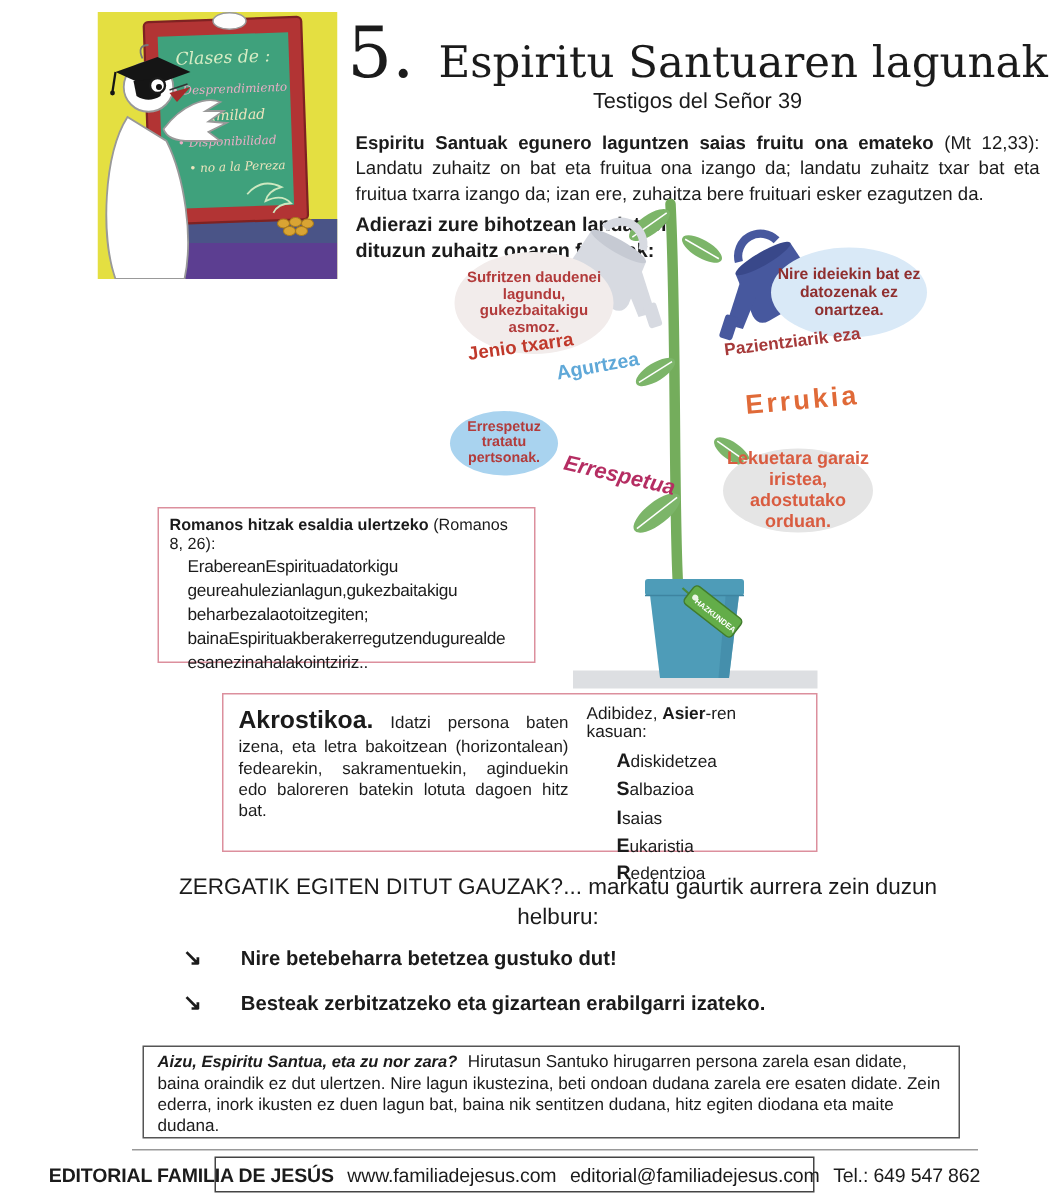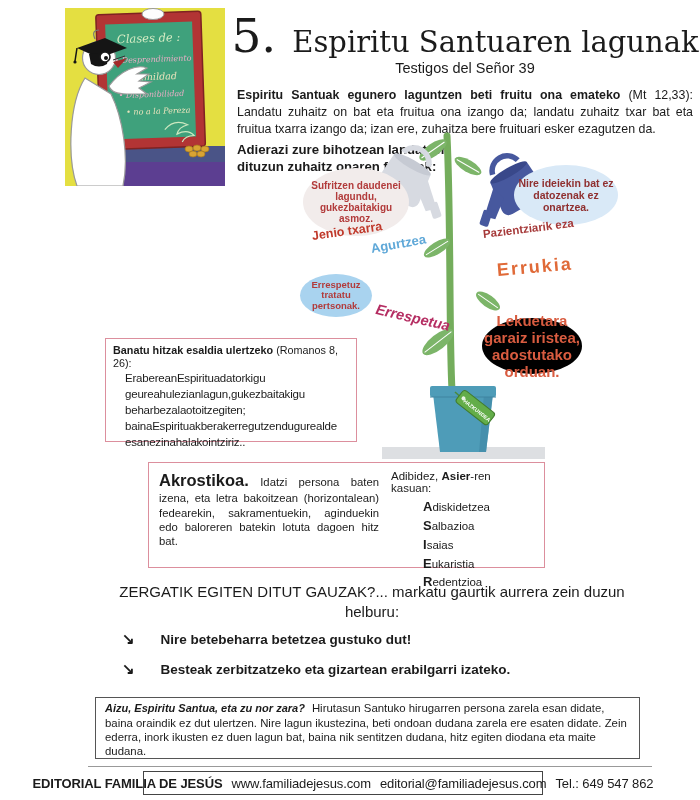--- a/index.html
+++ b/index.html
@@ -28,21 +28,21 @@
 
   
   .plant { position:absolute; left:300px; top:128px; width:400px; height:342px; }
 
   
   .bubble { position:absolute; border-radius:50%; display:flex; align-items:center;
             justify-content:center; text-align:center; font-weight:bold; padding:2px; box-sizing:border-box; }
   .b-pink   { left:303px; top:168px; width:106px; height:68px; background:#f2eceb; color:#b23b3b; font-size:10px;  line-height:1.12; }
   .b-right  { left:514px; top:165px; width:104px; height:60px; background:#d9e9f7; color:#8f2f2f; font-size:10.5px; line-height:1.15; }
   .b-left   { left:300px; top:274px; width:72px;  height:43px; background:#a9d3ef; color:#b23b3b; font-size:9.5px;  line-height:1.1; }
-  .b-yellow { left:482px; top:318px; width:100px; height:56px; background:#000000; color:#d95c40; font-size:15px; line-height:1.15; }
+  .b-yellow { left:482px; top:299px; width:100px; height:56px; background:#e5e5e5; color:#d95c40; font-size:12px; line-height:1.15; }
 
   
   .lbl { position:absolute; font-weight:bold; white-space:nowrap; transform-origin:left center; }
   .l-jenio  { left:312px; top:229px; color:#c0392b; font-size:12.5px; transform:rotate(-8deg); }
   .l-agurtz { left:371px; top:241px; color:#5fa8d8; font-size:13px;   transform:rotate(-10deg); }
   .l-pazien { left:483px; top:228px; color:#a63a3a; font-size:11.5px; transform:rotate(-7deg); }
   .l-erruki { left:497px; top:260px; color:#e06a38; font-size:18px; letter-spacing:2px; transform:rotate(-5deg); }
   .l-erresp { left:376px; top:301px; color:#b52d62; font-size:14.5px; font-style:italic; transform:rotate(13deg); }
 
   
@@ -53,21 +53,21 @@
   .vlines { font-size:11.5px; line-height:1.4; letter-spacing:-0.2px;margin-left:12px; }
 
   
   .acrobox { position:absolute; left:148px; top:462px; width:397px; height:106px;
              border:1px solid #dc8f9d; box-sizing:border-box; padding:7px 10px 0 10px; display:flex; }
   .acro-left { width:220px; font-size:11.3px; line-height:1.28; text-align:justify; }
   .acro-left .big { font-size:16.5px; font-weight:bold; }
   .acro-right { flex:1; padding-left:12px; font-size:11.5px; }
   .acro-right .hdr b { font-size:11.5px; }
   .acro-items { margin:4px 0 0 20px; }
-  .acro-items div { line-height:1.45;margin-left:12px; }
+  .acro-items div { line-height:1.45; }
   .acro-items b { font-size:13px; }
 
   
   .goals { position:absolute; left:92px; top:582px; width:560px; }
   .goals .g-head { font-size:15px; font-weight:normal; line-height:1.3; margin-bottom:7px;text-align:center; }
   .goal { width:505px; padding-left:30px; box-sizing:border-box; font-weight:bold;
           font-size:13.5px; line-height:1.45; margin-bottom:8px; }
   .goal .arrow { display:inline-block; margin-right:26px; font-size:15px; }
 
   
@@ -127,21 +127,21 @@
   </svg>
 
   <div class="titleblock">
     <div class="trow">
       <span class="t-num">5.</span>
       <span class="t-title">Espiritu Santuaren lagunak</span>
     </div>
     <div class="t-sub">Testigos del Señor 39</div>
   </div>
 
-  <p class="intro"><b>Espiritu Santuak egunero laguntzen beti fruitu ona emateko</b>
+  <p class="intro"><b>Espiritu Santuak egunero laguntzen saias fruitu ona emateko</b>
     <span class="ref">(Mt 12,33):</span>
     <span>Landatu zuhaitz on bat eta fruitua ona izango da; landatu zuhaitz txar bat eta fruitua txarra izango da; izan ere, zuhaitza bere fruituari esker ezagutzen da.</span></p>
 
   <div class="prompt">Adierazi zure bihotzean landatzen dituzun zuhaitz onaren fruituak:</div>
 
   <svg class="plant" viewBox="0 0 400 342">
 
     <rect x="82" y="319" width="163" height="12" fill="#dddfe2"></rect>
 
     <path d="M152,262 C149,210 151,90 147,8" stroke="#74ad5c" stroke-width="7" fill="none" stroke-linecap="round"></path>
@@ -205,21 +205,21 @@
   <div class="bubble b-left">Errespetuz tratatu pertsonak.</div>
   <div class="bubble b-yellow">Lekuetara garaiz iristea, adostutako orduan.</div>
 
   <div class="lbl l-jenio">Jenio txarra</div>
   <div class="lbl l-agurtz">Agurtzea</div>
   <div class="lbl l-pazien">Pazientziarik eza</div>
   <div class="lbl l-erruki">Errukia</div>
   <div class="lbl l-erresp">Errespetua</div>
 
   <div class="versebox">
-    <div class="vt"><b>Banatu hitzak esaldia ulertzeko</b>
+    <div class="vt"><b>Romanos hitzak esaldia ulertzeko</b>
       <span class="ref">(Romanos 8, 26):</span></div>
     <div class="vlines">
       <div>ErabereanEspirituadatorkigu</div>
       <div>geureahulezianlagun,gukezbaitakigu</div>
       <div>beharbezalaotoitzegiten;</div>
       <div>bainaEspirituakberakerregutzendugurealde</div>
       <div>esanezinahalakointziriz..</div>
     </div>
   </div>
 

